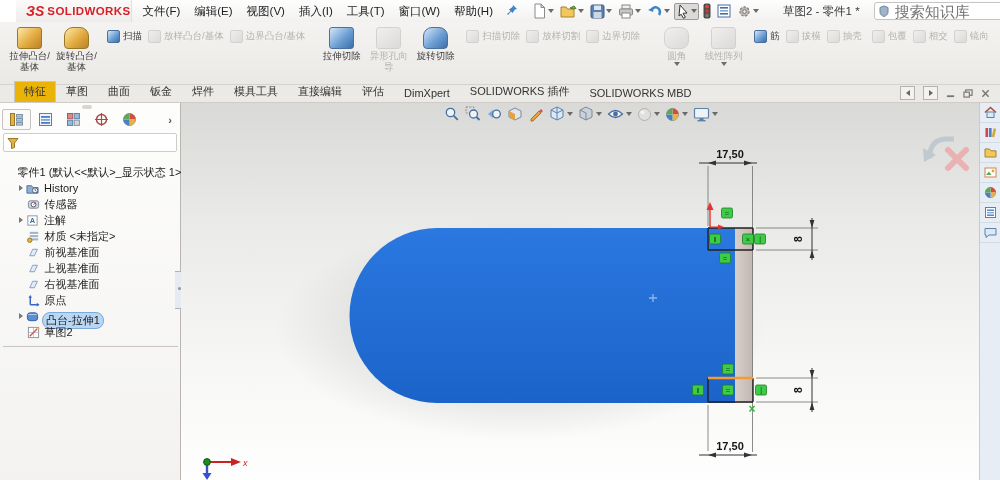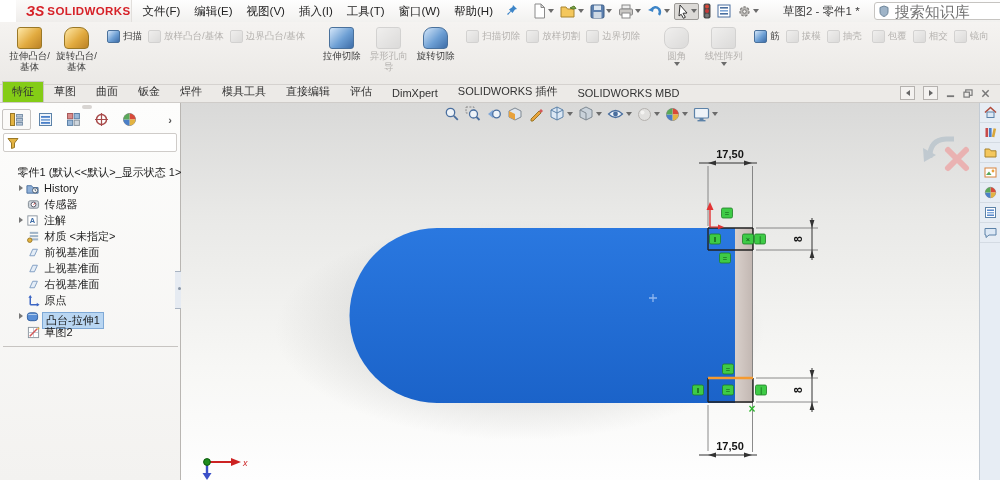--- a/index.html
+++ b/index.html
@@ -49,21 +49,21 @@
   .b24{width:25px;height:22px;}
   .b13{width:13px;height:13px;border-radius:2px;flex:none;}
   .gold{background:linear-gradient(135deg,#ffe9a8,#e2ab40 55%,#bb8226);border:1px solid #9a7827;}
   .blue{background:linear-gradient(135deg,#d4e6f9,#6d9fd4 55%,#3e6da8);border:1px solid #4a719c;}
   .grayi{background:linear-gradient(135deg,#eeedec,#c9c7c4);border:1px solid #b7b4b1;}
   
   .tabrow{position:absolute;left:0;top:85px;width:1000px;height:18px;box-sizing:border-box;
     background:#eceae7;border-bottom:1px solid #cfccc9;display:flex;align-items:flex-end;
     padding-left:2px;font-size:11px;}
   .tab{padding:2px 9px 3px;color:#333;white-space:nowrap;border:1px solid transparent;border-bottom:none;}
-  .tab.active{background:#84cc16;border-color:#c9c6c3;}
+  .tab.active{background:#eab308;border-color:#c9c6c3;margin-left:12px;}
   .tabctl{margin-left:auto;display:flex;align-items:center;gap:8px;padding:0 10px 2px 0;}
   .navbox{width:13px;height:12px;border:1px solid #b5b2af;background:#f4f2f0;
     display:flex;align-items:center;justify-content:center;}
   .tri-l{width:0;height:0;border-top:3px solid transparent;border-bottom:3px solid transparent;border-right:4px solid #666;}
   .tri-r{width:0;height:0;border-top:3px solid transparent;border-bottom:3px solid transparent;border-left:4px solid #666;}
   
   .main{position:absolute;left:0;top:103px;width:1000px;height:377px;}
   
   .lpanel{position:absolute;left:0;top:0;width:181px;height:377px;box-sizing:border-box;
     background:linear-gradient(#fdfdfc,#f3f2f0);border-right:1px solid #b9b6b2;}
@@ -71,21 +71,21 @@
     background:#d8d5d2;}
   .ltabs{display:flex;align-items:center;gap:1px;padding:6px 2px 1px 2px;}
   .ltab{width:27px;height:19px;display:flex;align-items:center;justify-content:center;border-radius:2px;}
   .ltab.active{background:#fbfaf8;border:1px solid #c6c3c0;}
   .lchev{margin-left:auto;font-size:11px;color:#555;padding-right:6px;font-weight:bold;}
   .filterrow{margin:2px 3px;height:17px;background:#fff;border:1px solid #cfccc9;border-radius:2px;
     display:flex;align-items:center;padding-left:3px;}
   .tree{padding:10px 2px 0 3px;font-size:11px;color:#1c1c1c;}
   .trow{display:flex;align-items:center;height:16px;gap:3px;white-space:nowrap;}
   .trow .lbl{padding:0 2px;}
-  .trow.sel .lbl{background:#b9d6f2;border:1px solid #7fa9d6;border-radius:0;padding:0 3px;margin-top:8px;}
+  .trow.sel .lbl{background:#b9d6f2;border:1px solid #7fa9d6;border-radius:8px;padding:0 3px;margin-top:8px;}
   .indent{margin-left:14px;}
   .exp{width:0;height:0;border-top:3.5px solid transparent;border-bottom:3.5px solid transparent;
     border-left:4.5px solid #777;margin-left:2px;flex:none;}
   .noexp{width:6.5px;flex:none;}
   .treesep{border-top:1px solid #c7c4c1;margin-top:6px;}
   .splitter{position:absolute;left:175px;top:168px;width:9px;height:36px;background:#e6ebf2;
     border:1px solid #a9b4c2;border-left:none;border-radius:0 4px 4px 0;}
   .splitter:after{content:"";position:absolute;left:2.5px;top:15px;width:3px;height:3px;
     border-radius:50%;background:#8a96a6;}
   

